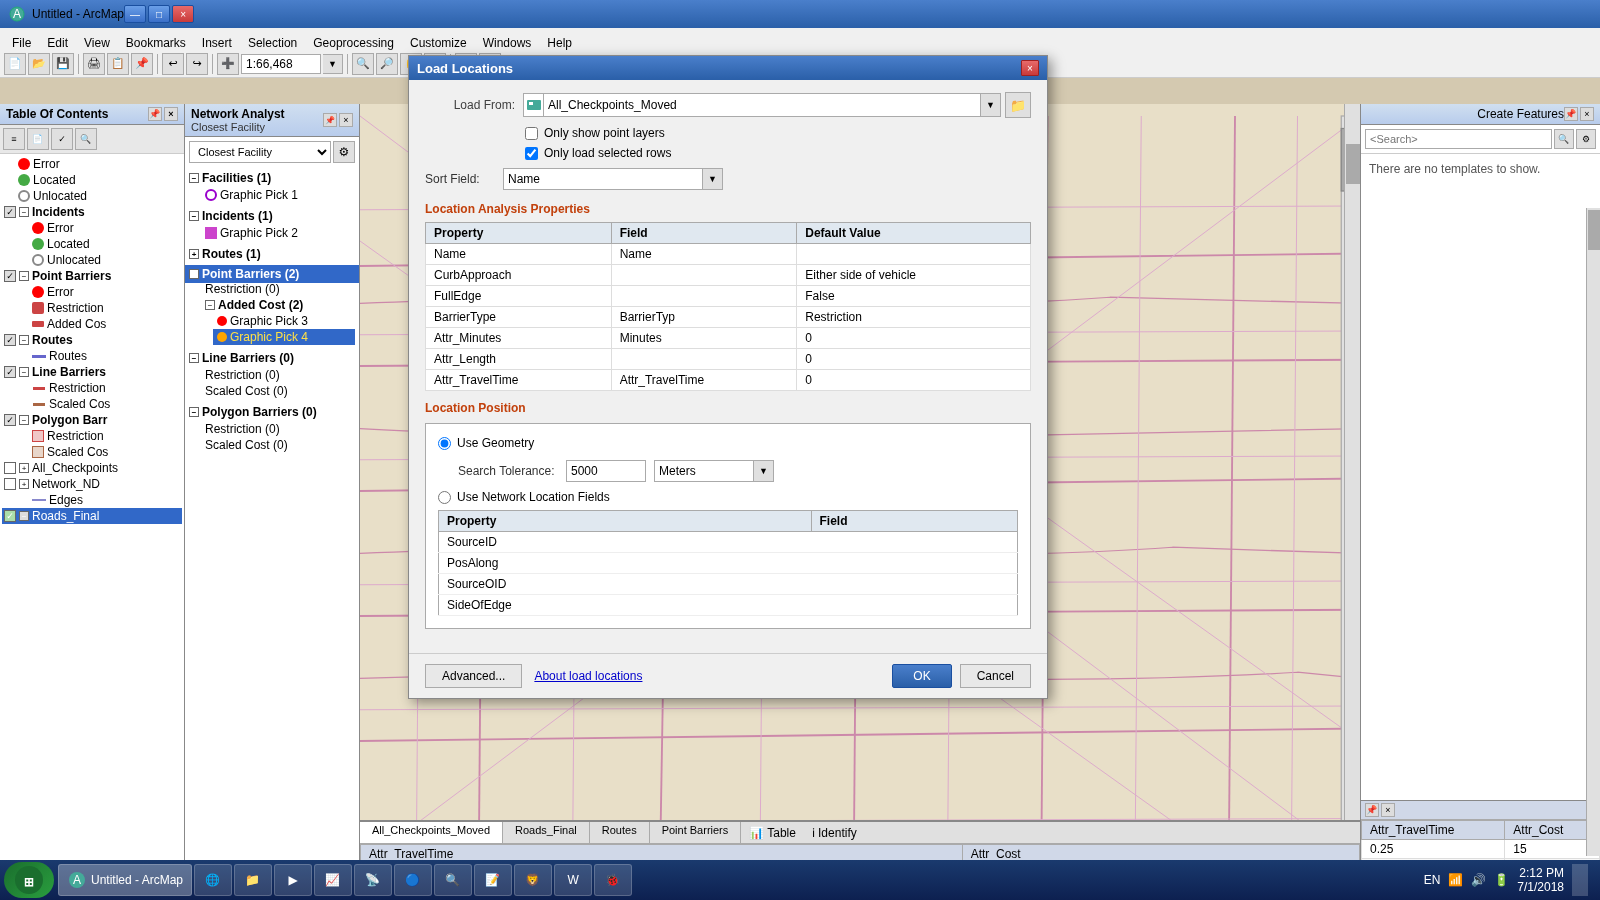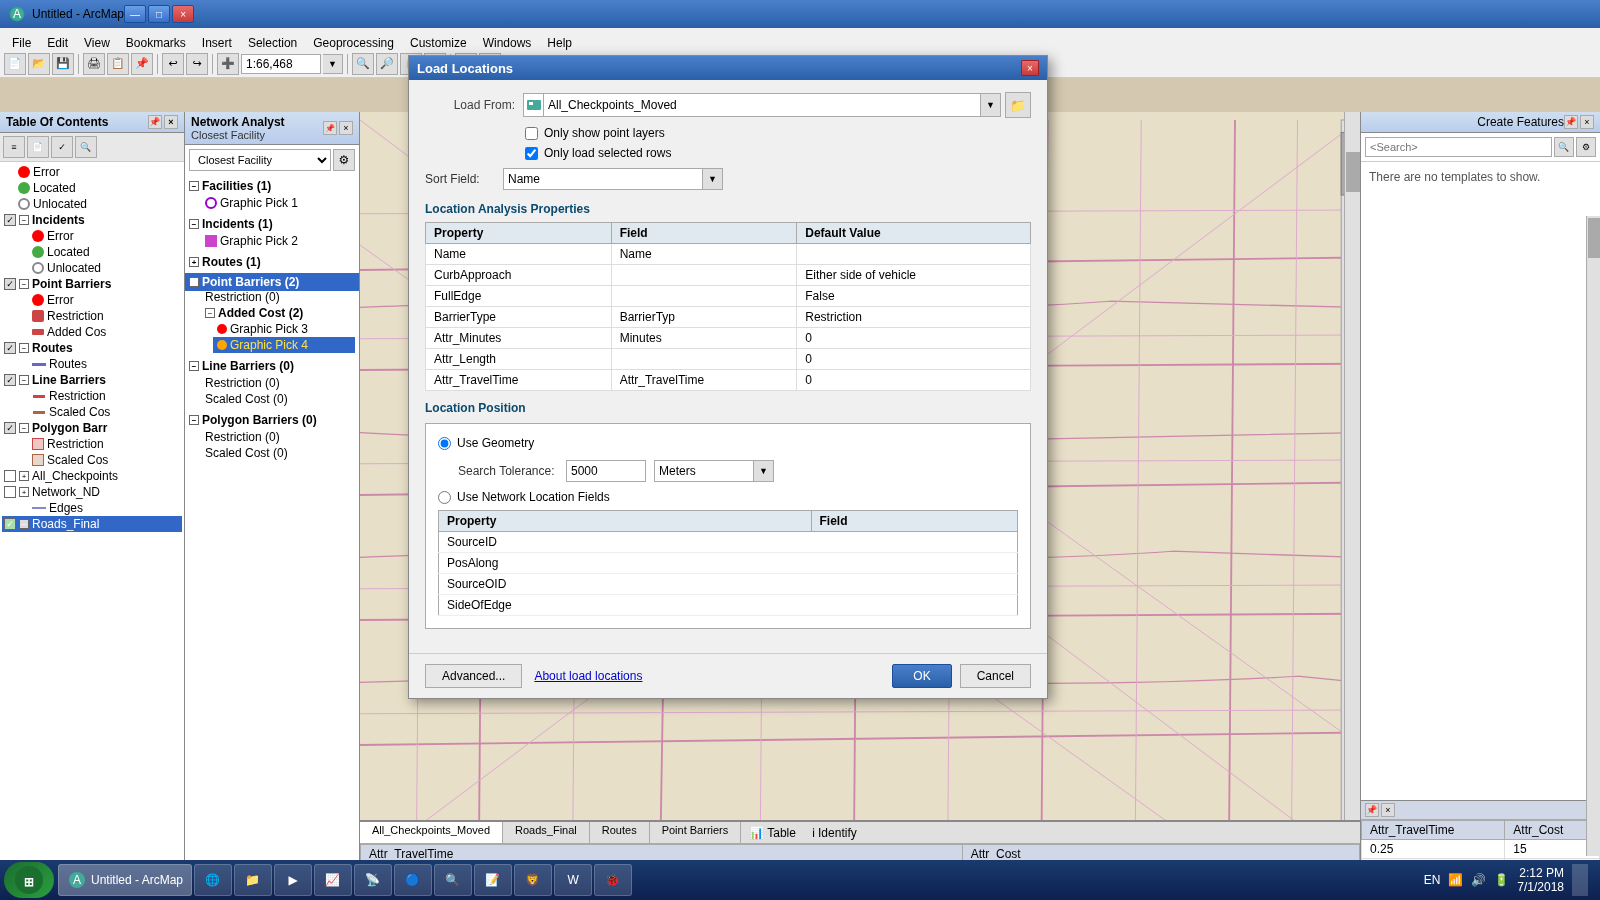--- a/index.html
+++ b/index.html
@@ -83,21 +83,21 @@
     .dialog { position: absolute; top: 55px; left: 408px; width: 640px; background: #f0f0f0; border: 1px solid #888; box-shadow: 4px 4px 12px rgba(0,0,0,0.4); z-index: 600; }
     .dialog-title { background: linear-gradient(to bottom, #4a7fcb, #2a5fa8); padding: 4px 8px; display: flex; align-items: center; justify-content: space-between; }
     .dialog-title-text { color: white; font-size: 13px; font-weight: bold; }
     .dialog-close { width: 18px; height: 16px; background: linear-gradient(to bottom, #e86a6a, #c83a3a); border: 1px solid #a02020; color: white; font-size: 10px; display: flex; align-items: center; justify-content: center; cursor: pointer; border-radius: 1px; }
     .dialog-body { padding: 12px 16px; }
 
     .form-row { display: flex; align-items: center; margin-bottom: 8px; gap: 8px; }
     .form-label { width: 90px; font-size: 12px; color: #404040; text-align: right; flex-shrink: 0; }
     .dropdown-btn { width: 20px; height: 20px; background: #e0e0e0; border: 1px solid #aaa; border-left: none; display: flex; align-items: center; justify-content: center; cursor: pointer; flex-shrink: 0; font-size: 9px; }
 
-    .section-title { font-size: 12px; font-weight: bold; color: #0c4a6e; margin: 10px 0 6px 0; }
+    .section-title { font-size: 12px; font-weight: bold; color: #c2410c; margin: 10px 0 6px 0; }
 
     .properties-table { width: 100%; border-collapse: collapse; border: 1px solid #aaa; font-size: 12px; }
     .properties-table th { background: #e0e8f0; padding: 3px 8px; border: 1px solid #aaa; text-align: left; font-weight: bold; }
     .properties-table td { padding: 3px 8px; border: 1px solid #ddd; background: white; }
 
     .sort-row { display: flex; align-items: center; margin-bottom: 12px; gap: 8px; }
     .sort-label { font-size: 12px; color: #333; width: 70px; flex-shrink: 0; }
     .sort-select-container { display: flex; align-items: center; }
     .sort-dropdown-btn { width: 20px; height: 22px; background: #e0e0e0; border: 1px solid #aaa; border-left: none; display: flex; align-items: center; justify-content: center; cursor: pointer; font-size: 9px; }
 
@@ -184,21 +184,21 @@
   <div class="toolbar-sep"></div>
   <div class="toolbar-btn">🔍</div>
   <div class="toolbar-btn">🔎</div>
   <div class="toolbar-btn">✋</div>
   <div class="toolbar-btn">ℹ</div>
   <div class="toolbar-sep"></div>
   <div class="toolbar-btn">↖</div>
   <div class="toolbar-btn">✏</div>
 </div>
 
-<div class="main-area" style="top:112px; bottom:22px;">
+<div class="main-area" style="top:104px; bottom:22px;">
 
   <div class="toc-panel">
     <div class="toc-header">
       <span>Table Of Contents</span>
       <div style="display:flex;gap:2px;">
         <div style="width:14px;height:14px;background:#ddd;border:1px solid #aaa;cursor:pointer;font-size:9px;display:flex;align-items:center;justify-content:center;">📌</div>
         <div style="width:14px;height:14px;background:#ddd;border:1px solid #aaa;cursor:pointer;font-size:9px;display:flex;align-items:center;justify-content:center;">×</div>
       </div>
     </div>
     <div style="background:#e8e8e8;padding:3px;display:flex;gap:2px;border-bottom:1px solid #ccc;">

